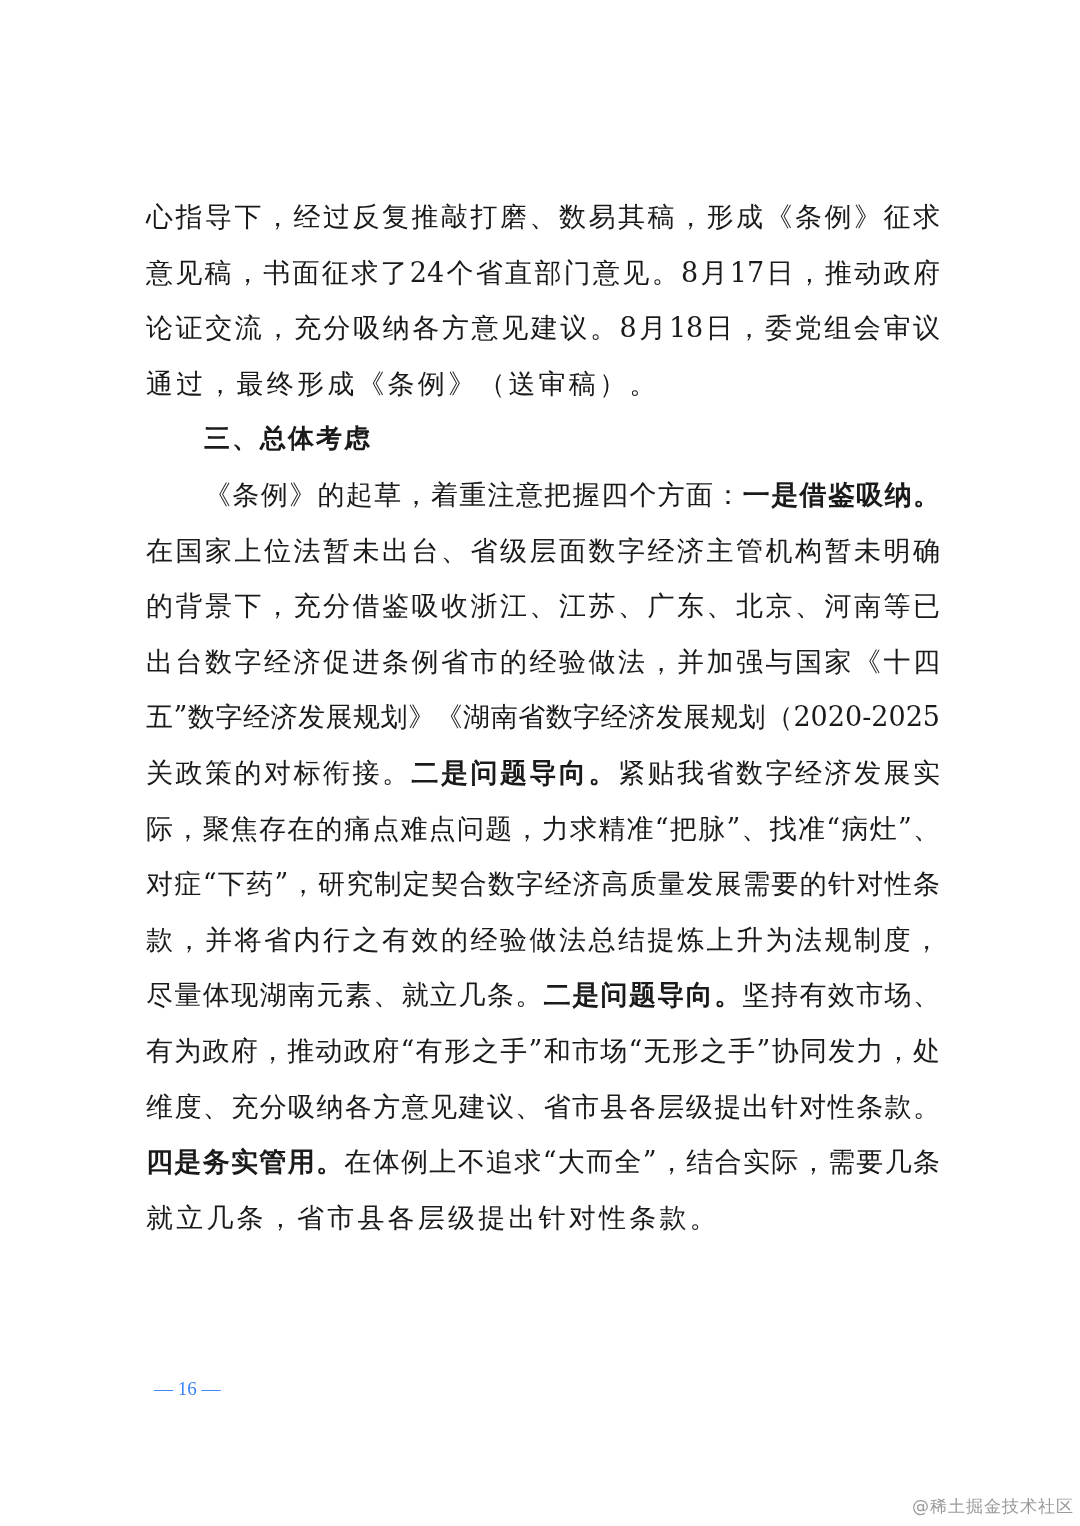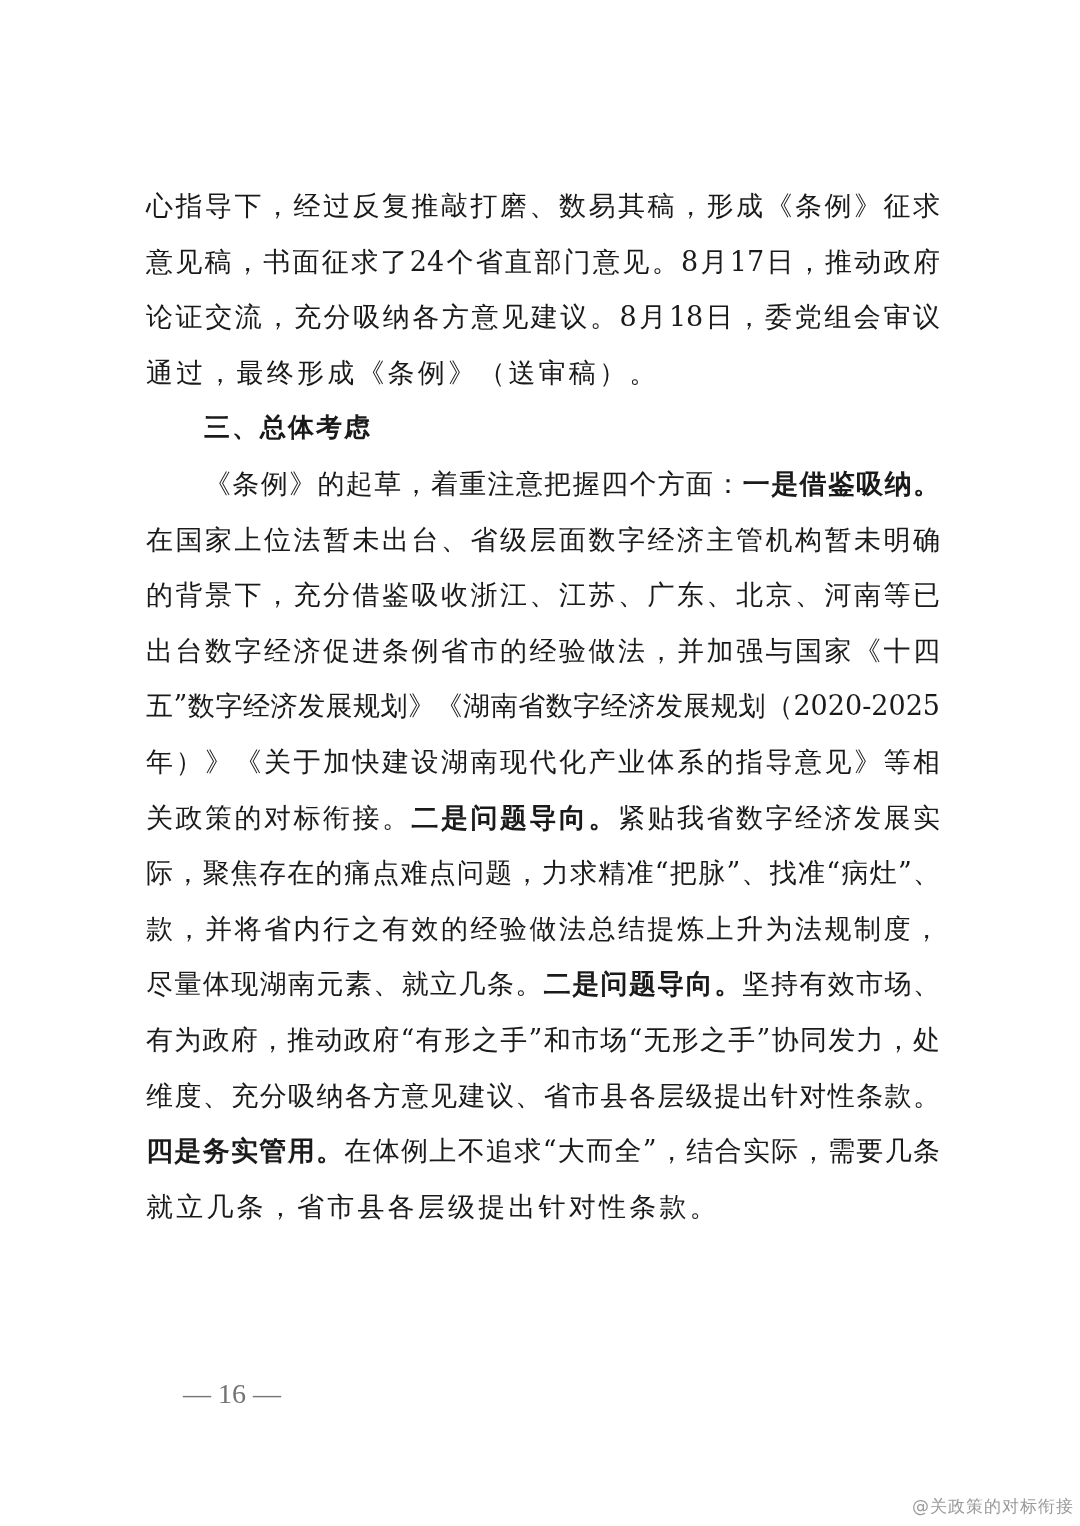--- a/index.html
+++ b/index.html
@@ -1,60 +1,60 @@
 <!DOCTYPE html>
 <html><head>
 <meta charset="utf-8">
 <style>
   html, body { margin:0; padding:0; }
   body {
     width:1080px; height:1526px; background:#ffffff; position:relative; overflow:hidden;
     font-family: "DejaVu Serif", "Liberation Serif", serif; color:#1a1a1a;
   }
-  .page-body { position:absolute; left:146px; top:178px; width:794px; }
+  .page-body { position:absolute; left:146px; top:189px; width:794px; }
   .line {
     height:55.6px; line-height:55.6px; font-size:27px; white-space:nowrap;
     letter-spacing:3.2px; overflow:visible;
   }
   .line.justify { text-align:justify; text-align-last:justify; letter-spacing:0; }
   .indent { padding-left:58px; }
   .heading { font-family:Liberation Serif, serif; font-weight:bold; font-size:26px; letter-spacing:2px; }
   b { font-weight:bold; }
-  .page-number { position:absolute; left:183px; top:1378px; font-size:28px; font-family:"Liberation Serif", serif; color:#737373; }
+  .page-number { position:absolute; left:154px; top:1378px; font-size:19px; font-family:"Liberation Serif", serif; color:#3b82f6; }
   .watermark { position:absolute; right:6px; bottom:8px; font-size:17px; color:#9a9a9a; font-family:"DejaVu Sans", sans-serif; letter-spacing:1px; }
 </style>
 </head>
 <body>
 
 <div class="page-body">
   <div class="line justify">心指导下，经过反复推敲打磨、数易其稿，形成《条例》征求</div>
   <div class="line justify">意见稿，书面征求了24个省直部门意见。8月17日，推动政府</div>
   <div class="line justify">论证交流，充分吸纳各方意见建议。8月18日，委党组会审议</div>
   <div class="line">通过，最终形成《条例》（送审稿）。</div>
 
   <div class="line heading indent">三、总体考虑</div>
 
   <div class="line justify indent">
     <span>《条例》的起草，着重注意把握四个方面：</span><b>一是借鉴吸纳。</b>
   </div>
   <div class="line justify">在国家上位法暂未出台、省级层面数字经济主管机构暂未明确</div>
   <div class="line justify">的背景下，充分借鉴吸收浙江、江苏、广东、北京、河南等已</div>
   <div class="line justify">出台数字经济促进条例省市的经验做法，并加强与国家《十四</div>
   <div class="line justify">五”数字经济发展规划》《湖南省数字经济发展规划（2020-2025</div>
-  <div class="line justify">年）》《关于加快建设湖南现代化产业体系的指导意见》等相</div>
   <div class="line justify">
     <span>关政策的对标衔接。</span><b>二是问题导向。</b><span>紧贴我省数字经济发展实</span>
   </div>
   <div class="line justify">际，聚焦存在的痛点难点问题，力求精准“把脉”、找准“病灶”、</div>
+  <div class="line justify">对症“下药”，研究制定契合数字经济高质量发展需要的针对性条</div>
   <div class="line justify">款，并将省内行之有效的经验做法总结提炼上升为法规制度，</div>
   <div class="line justify">
     <span>尽量体现湖南元素、就立几条。</span><b>二是问题导向。</b><span>坚持有效市场、</span>
   </div>
   <div class="line justify">有为政府，推动政府“有形之手”和市场“无形之手”协同发力，处</div>
   <div class="line justify">维度、充分吸纳各方意见建议、省市县各层级提出针对性条款。</div>
   <div class="line justify">
     <b>四是务实管用。</b><span>在体例上不追求“大而全”，结合实际，需要几条</span>
   </div>
   <div class="line">就立几条，省市县各层级提出针对性条款。</div>
 </div>
 
 <div class="page-number">— 16 —</div>
-<div class="watermark">@关政策的对标衔接</div>
+<div class="watermark">@稀土掘金技术社区</div>
 
 </body></html>

